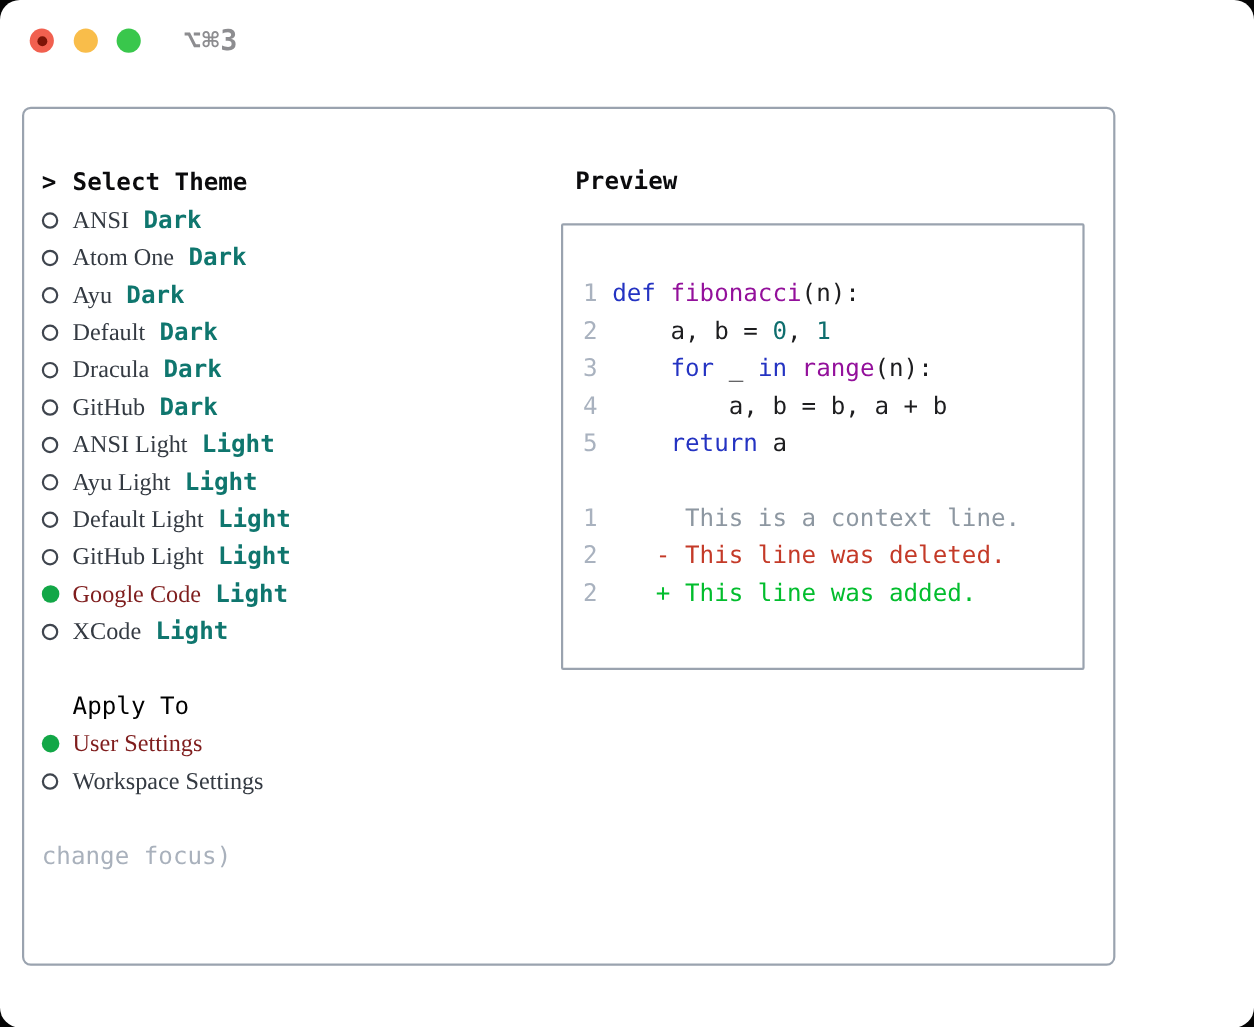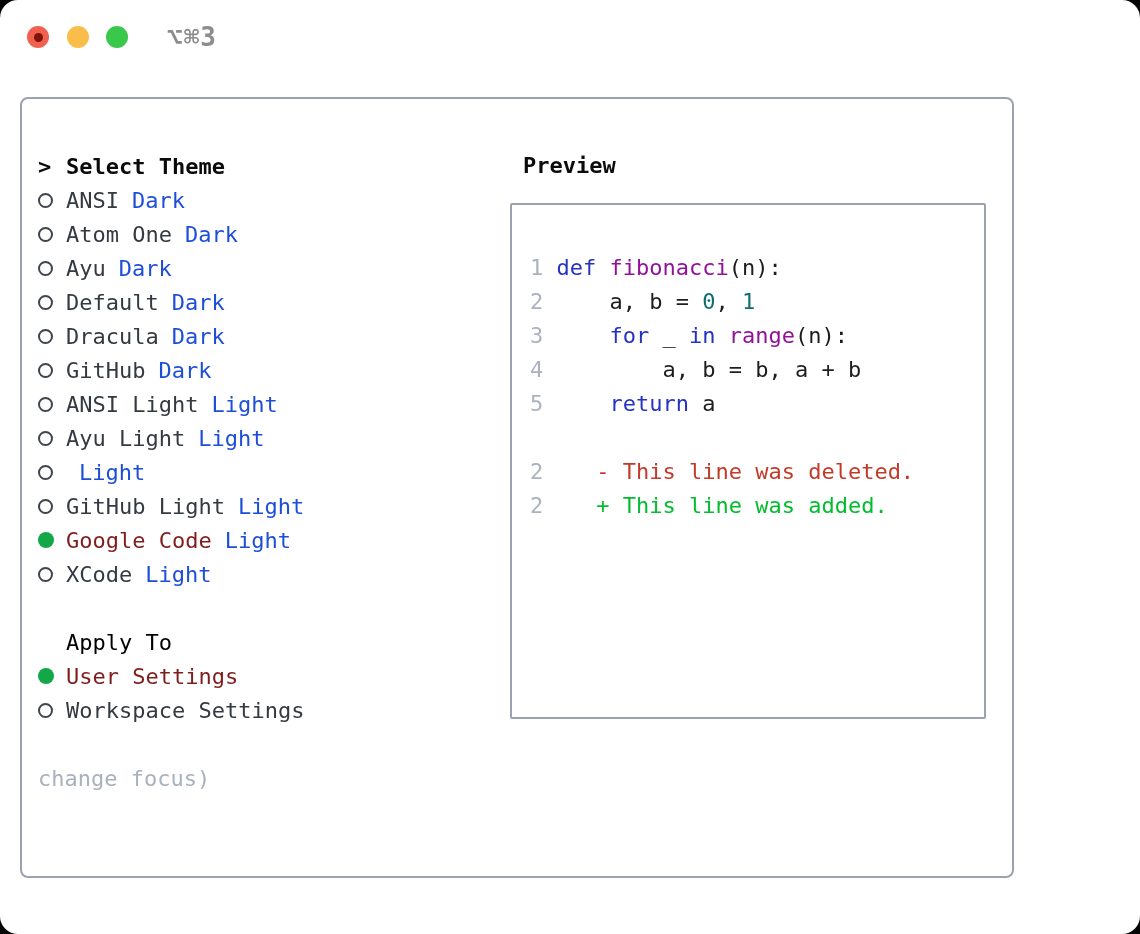--- a/index.html
+++ b/index.html
@@ -28,34 +28,34 @@
   }
   .row{
     display:flex;align-items:center;height:34px;
     font-size:22px;white-space:pre;
   }
   .slot{display:inline-flex;align-items:center;width:28px;flex:0 0 28px;}
   .circle{width:15px;height:15px;border-radius:50%;border:2px solid #3f454e;box-sizing:border-box;}
   .circle.csel{border:none;background:#12a747;width:16px;height:16px;}
   .prompt,.heading{font-weight:bold;color:#0b0b0d;}
   .heading2{color:#000000;}
-  .name{color:#343a42;}
+  .name{color:#343a42;font-family:Liberation Serif, serif;}
   .name.nsel{color:#7f1d1d;text-align:right;}
-  .tag{color:#1d4ed8;margin-left:13px;}
+  .tag{color:#0f766e;margin-left:13px;font-weight:bold;}
   .hint{color:#a9b1bc;}
   .leftcol{position:absolute;left:16px;top:50px;}
   .applycol{position:absolute;left:16px;top:526px;}
   .hintcol{position:absolute;left:16px;top:662px;}
   
   .preview-title{
     position:absolute;left:501px;top:50px;height:34px;line-height:34px;
     font-size:22px;font-weight:bold;color:#0b0b0d;
   }
   .preview-box{
-    position:absolute;left:488px;top:104px;width:476px;height:516px;
+    position:absolute;left:488px;top:104px;width:476px;height:406px;
     border:2px solid #9aa3af;border-radius:2px;background:#ffffff;box-sizing:border-box;
   }
   #preview-lines{position:absolute;left:18px;top:46px;}
   .pline{height:34px;line-height:34px;font-size:22px;white-space:pre;}
   .tk-num{color:#a9b2bf;}
   .tk-kwd{color:#2433c2;}
   .tk-typ{color:#93109b;}
   .tk-lit{color:#0e6e6e;}
   .tk-pln{color:#1d1d1f;}
   .tk-ctx{color:#8d97a1;}
@@ -83,21 +83,21 @@
       </div>
       <div id="theme-list">
           <div class="row"><span class="slot"><span class="circle"></span></span><span class="name">ANSI</span><span class="tag">Dark</span></div>
           <div class="row"><span class="slot"><span class="circle"></span></span><span class="name">Atom One</span><span class="tag">Dark</span></div>
           <div class="row"><span class="slot"><span class="circle"></span></span><span class="name">Ayu</span><span class="tag">Dark</span></div>
           <div class="row"><span class="slot"><span class="circle"></span></span><span class="name">Default</span><span class="tag">Dark</span></div>
           <div class="row"><span class="slot"><span class="circle"></span></span><span class="name">Dracula</span><span class="tag">Dark</span></div>
           <div class="row"><span class="slot"><span class="circle"></span></span><span class="name">GitHub</span><span class="tag">Dark</span></div>
           <div class="row"><span class="slot"><span class="circle"></span></span><span class="name">ANSI Light</span><span class="tag">Light</span></div>
           <div class="row"><span class="slot"><span class="circle"></span></span><span class="name">Ayu Light</span><span class="tag">Light</span></div>
-          <div class="row"><span class="slot"><span class="circle"></span></span><span class="tag">Light</span></div>
+          <div class="row"><span class="slot"><span class="circle"></span></span><span class="name">Default Light</span><span class="tag">Light</span></div>
           <div class="row"><span class="slot"><span class="circle"></span></span><span class="name">GitHub Light</span><span class="tag">Light</span></div>
           <div class="row"><span class="slot"><span class="circle csel"></span></span><span class="name nsel">Google Code</span><span class="tag">Light</span></div>
           <div class="row"><span class="slot"><span class="circle"></span></span><span class="name">XCode</span><span class="tag">Light</span></div>
         </div>
     </div>
 
     <div class="applycol">
       <div class="row">
         <span class="slot"></span>
         <span class="heading2">Apply To</span>
@@ -114,19 +114,20 @@
 
     <div class="preview-title">Preview</div>
     <div class="preview-box">
       <div id="preview-lines">
           <div class="pline"><span class="tk-num">1 </span><span class="tk-kwd">def</span><span class="tk-pln"> </span><span class="tk-typ">fibonacci</span><span class="tk-pln">(n):</span></div>
           <div class="pline"><span class="tk-num">2 </span><span class="tk-pln">    a, b = </span><span class="tk-lit">0</span><span class="tk-pln">, </span><span class="tk-lit">1</span></div>
           <div class="pline"><span class="tk-num">3 </span><span class="tk-pln">    </span><span class="tk-kwd">for</span><span class="tk-pln"> _ </span><span class="tk-kwd">in</span><span class="tk-pln"> </span><span class="tk-typ">range</span><span class="tk-pln">(n):</span></div>
           <div class="pline"><span class="tk-num">4 </span><span class="tk-pln">        a, b = b, a + b</span></div>
           <div class="pline"><span class="tk-num">5 </span><span class="tk-pln">    </span><span class="tk-kwd">return</span><span class="tk-pln"> a</span></div>
           <div class="pline"> </div>
+          <div class="pline"><span class="tk-num">1 </span><span class="tk-ctx">     This is a context line.</span></div>
           <div class="pline"><span class="tk-num">2 </span><span class="tk-del">   - This line was deleted.</span></div>
           <div class="pline"><span class="tk-num">2 </span><span class="tk-add">   + This line was added.</span></div>
         </div>
     </div>
 
   </div>
 </div>
 
 </body></html>

